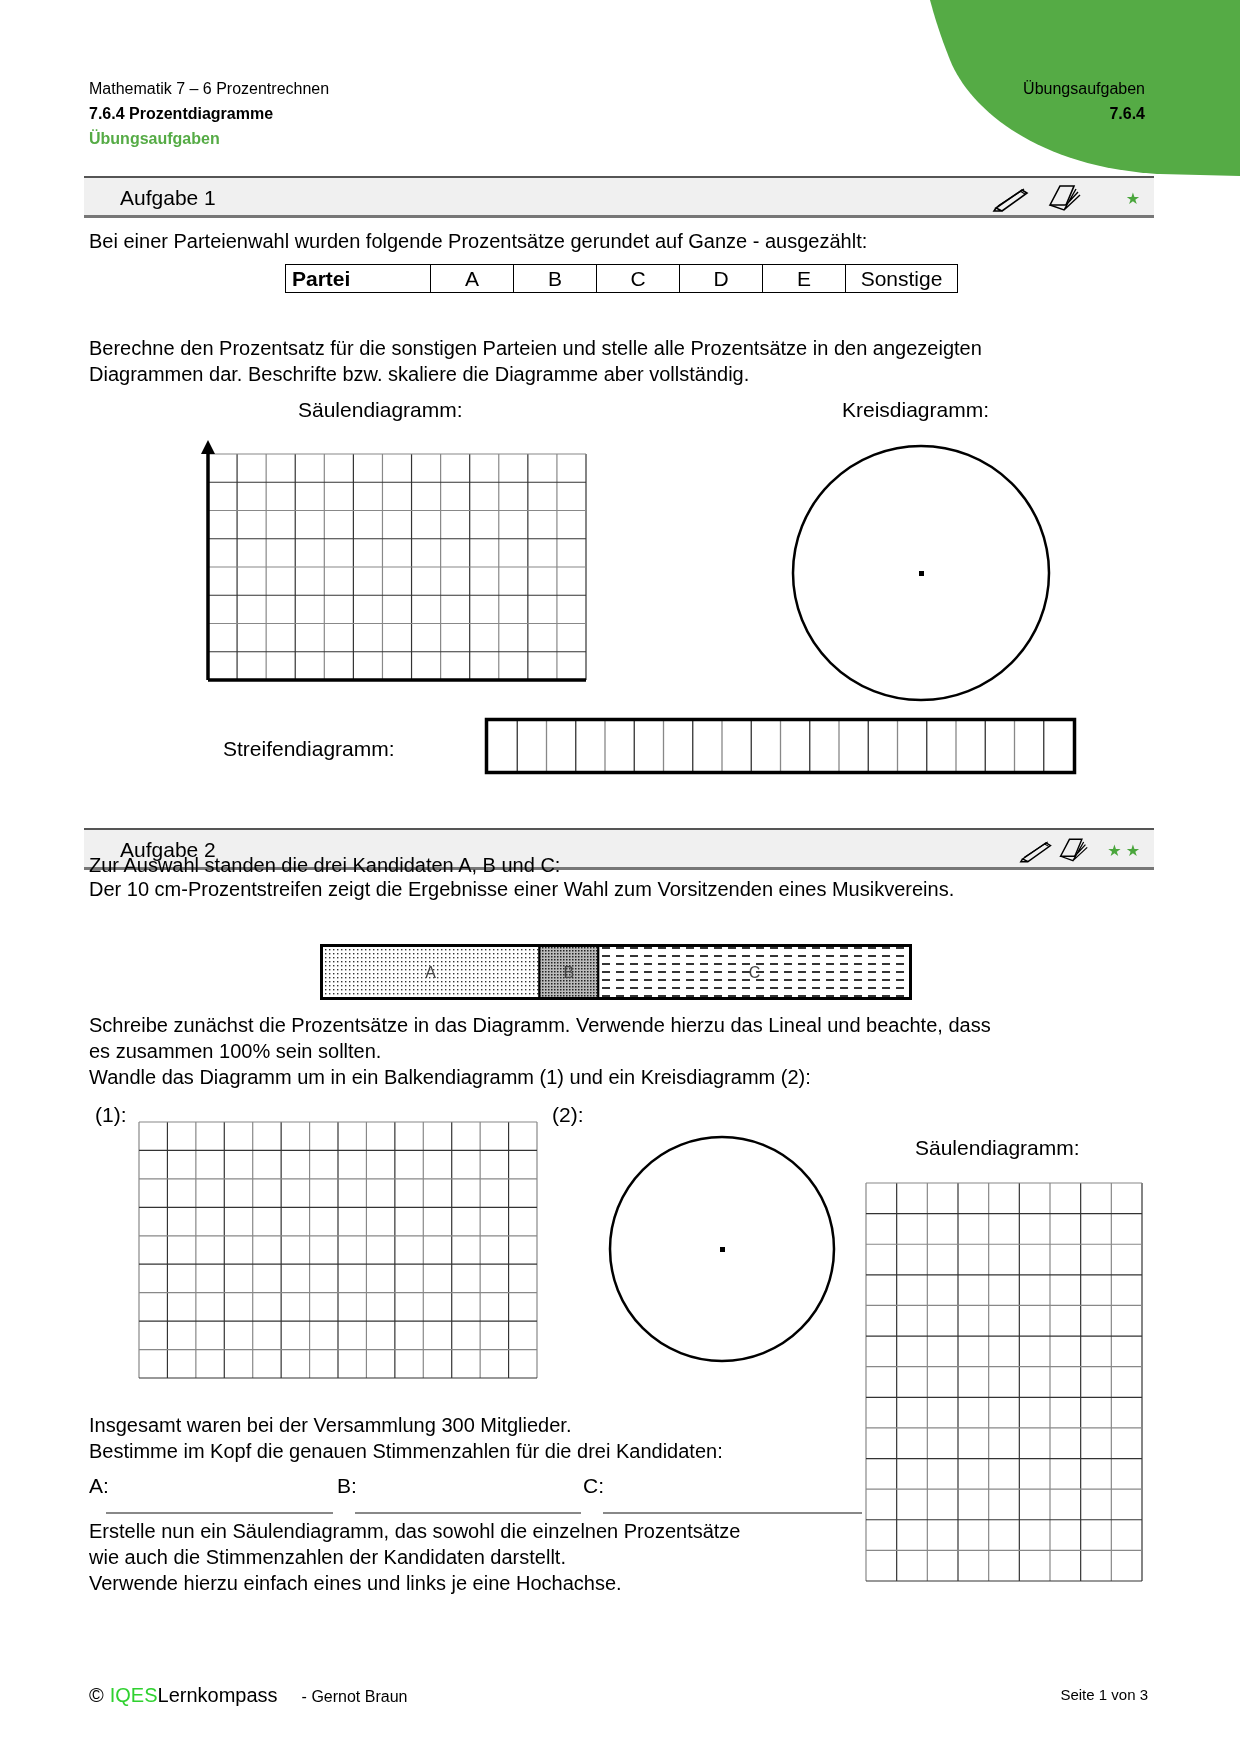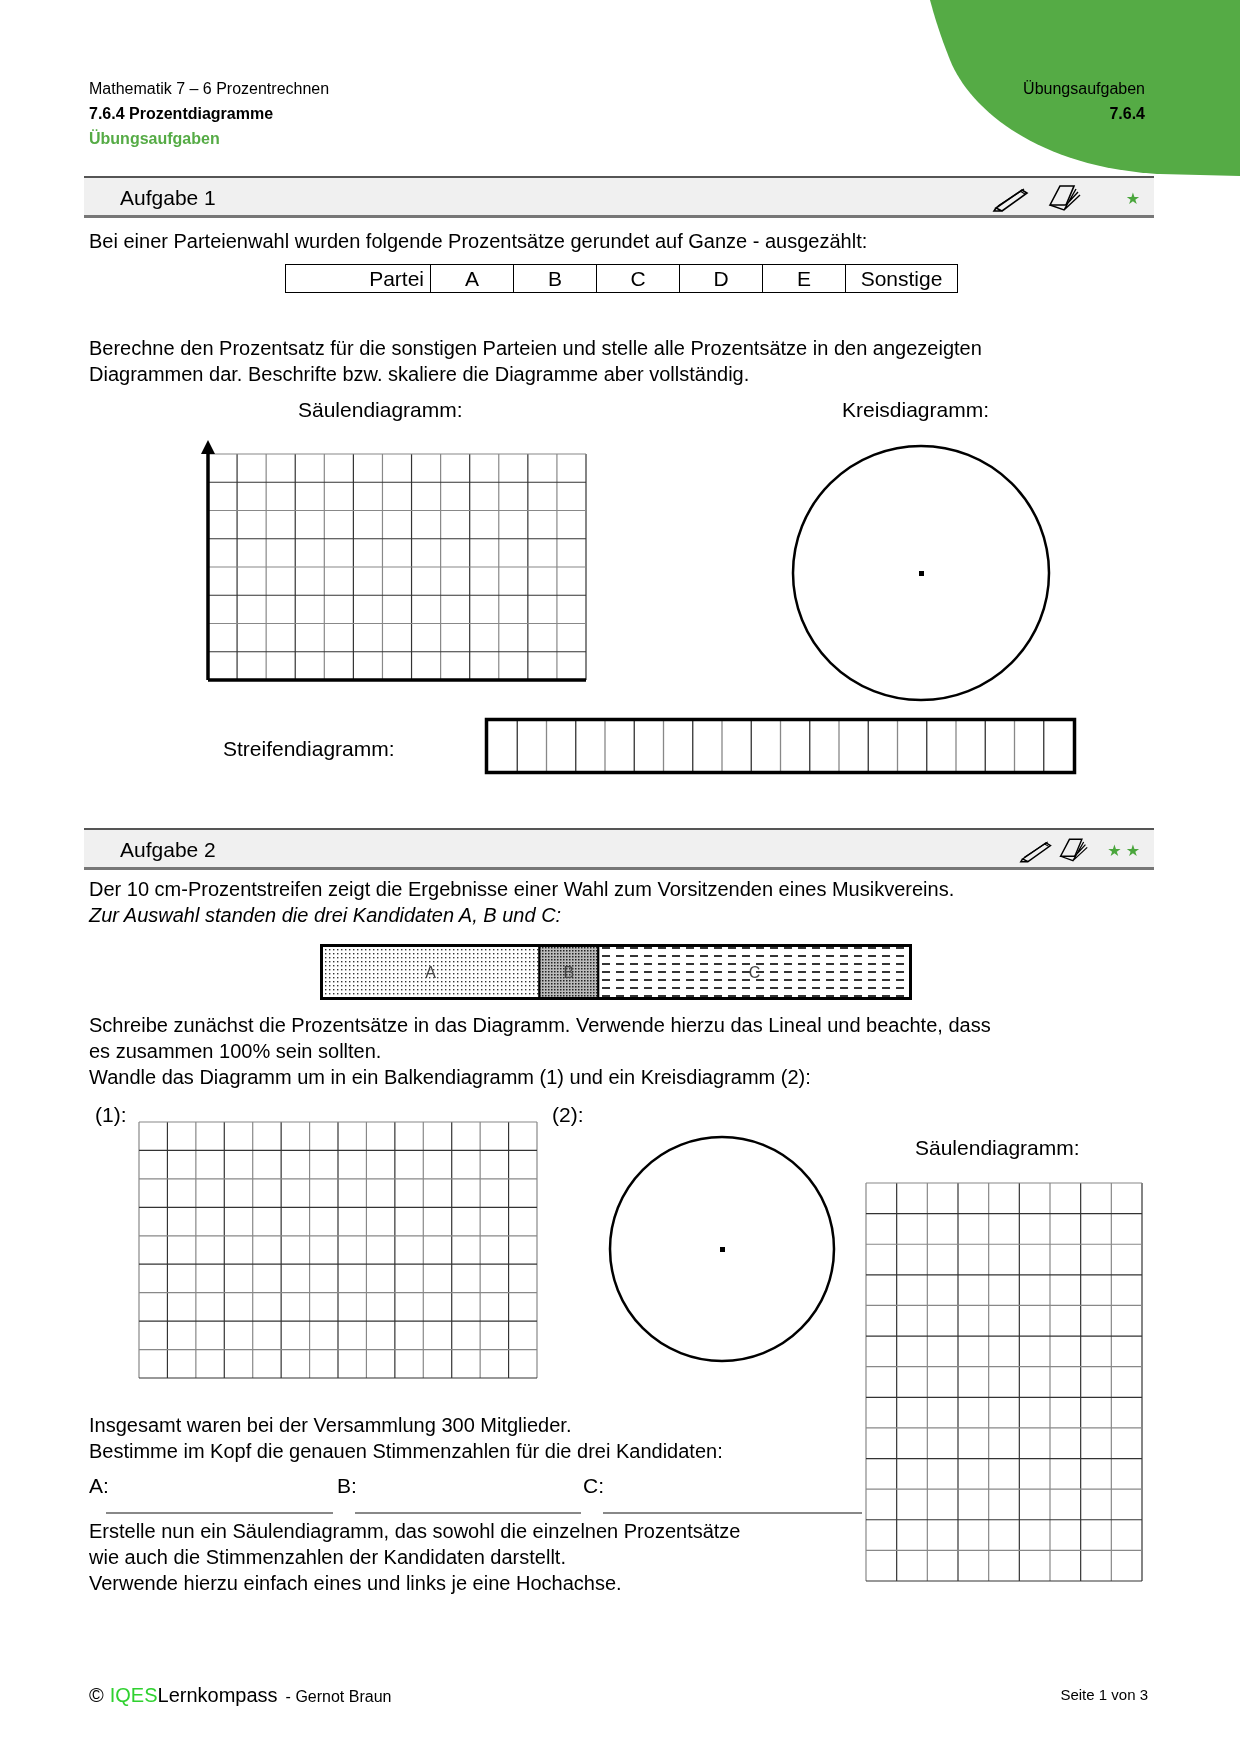--- a/index.html
+++ b/index.html
@@ -12,29 +12,29 @@
   .hdr-l .g { font-weight: bold; color: #55ab45; }
   .hdr-r { right: 95px; top: 76px; font-size: 16px; line-height: 25px; text-align: right; }
   .hdr-r .b { font-weight: bold; }
   .task-bar { left: 84px; width: 1070px; height: 42px; background: #f0f0f0; border-top: 2px solid #555; border-bottom: 3px solid #777; }
   .task-bar .t { position: absolute; left: 4px; top: 8px; font-size: 21px; margin-left: 32px; }
   .task-bar .icons { position: absolute; right: 10px; top: 4px; display: flex; align-items: center; gap: 14px; height: 32px; }
   .star { color: #4aa63c; font-size: 16px; letter-spacing: 4px; }
   .txt { left: 89px; font-size: 20px; line-height: 26px; }
   table.pt { position: absolute; left: 285px; top: 264px; border-collapse: collapse; font-size: 21px; }
   table.pt td { border: 1.5px solid #000; height: 28px; padding: 0 6px; text-align: center; width: 83px; line-height: 26px; }
-  table.pt td.lab { text-align: right; width: 145px; }
+  table.pt td.lab { text-align: left; width: 145px; font-weight: bold; }
   table.pt td.wide { width: 112px; }
   .lbl { font-size: 21px; }
   svg { position: absolute; overflow: visible; }
   .ansline { position: absolute; height: 2px; background: #888; }
   .foot-l { left: 89px; top: 1684px; font-size: 16px; display: flex; align-items: baseline; }
   .foot-l .c { font-size: 20px; margin-right: 6px; }
   .foot-l .iq { color: #2fd12f; font-size: 20px; }
-  .foot-l .lk { font-size: 20px; margin-right: 8px; }
+  .foot-l .lk { font-size: 20px; margin-right: 24px; }
   .foot-r { right: 92px; top: 1686px; font-size: 15px; }
 </style>
 </head>
 <body>
 
 <svg class="green-blob" viewBox="0 0 310 176" width="310" height="176">
   <path d="M0 0 L310 0 L310 176 L230 174 C110 168 40 110 20 60 C10 35 4 15 0 0 Z" fill="#55ab45"></path>
 </svg>
 
 <div class="abs hdr-l">
@@ -151,21 +151,21 @@
     </svg>
     <svg style="position:relative; margin-left:-12px;" width="32" height="28" viewBox="0 0 36 30">
       <path d="M4 22 L14 3 L28 3 L20 22 Z" fill="none" stroke="#000" stroke-width="1.6"></path>
       <path d="M4 22 L18 27 L30 6 M20 22 L32 9 M18 27 L34 12" fill="none" stroke="#000" stroke-width="1.4"></path>
     </svg>
     <span class="star" style="margin-left:4px;">★★</span>
   </div>
 </div>
 
 <div class="abs txt" style="top:876px;">Der 10 cm-Prozentstreifen zeigt die Ergebnisse einer Wahl zum Vorsitzenden eines Musikvereins.</div>
-<div class="abs txt" style="top:902px;font-style:italic;">Zur Auswahl standen die drei Kandidaten A, B und C:</div>
+<div class="abs txt" style="top:852px;">Zur Auswahl standen die drei Kandidaten A, B und C:</div>
 
 <svg id="stripe-t2" style="left:320px; top:944px;" width="592" height="56">
     <defs>
       <pattern id="pat-fine" width="4" height="4" patternUnits="userSpaceOnUse">
         <rect width="4" height="4" fill="#fff"></rect>
         <rect x="1" y="1" width="1.4" height="1.4" fill="#333"></rect>
       </pattern>
       <pattern id="pat-dense" width="3" height="3" patternUnits="userSpaceOnUse">
         <rect width="3" height="3" fill="#bbb"></rect>
         <rect x="0" y="0" width="1.5" height="1.5" fill="#222"></rect>

